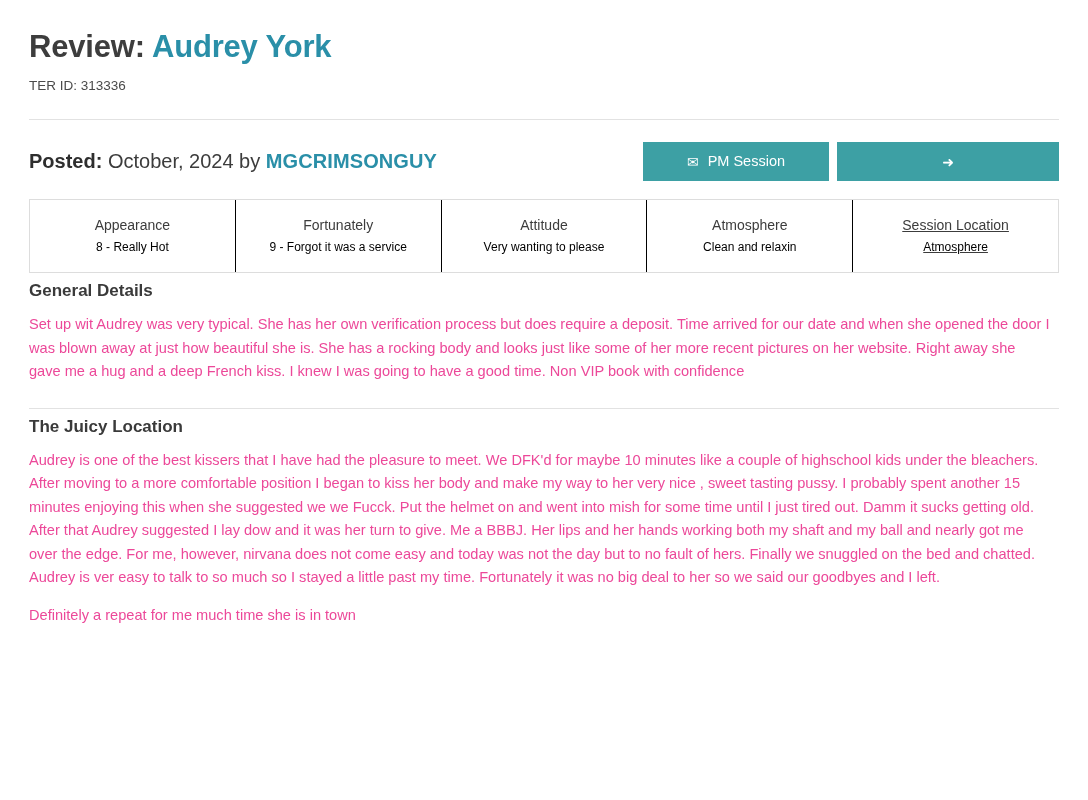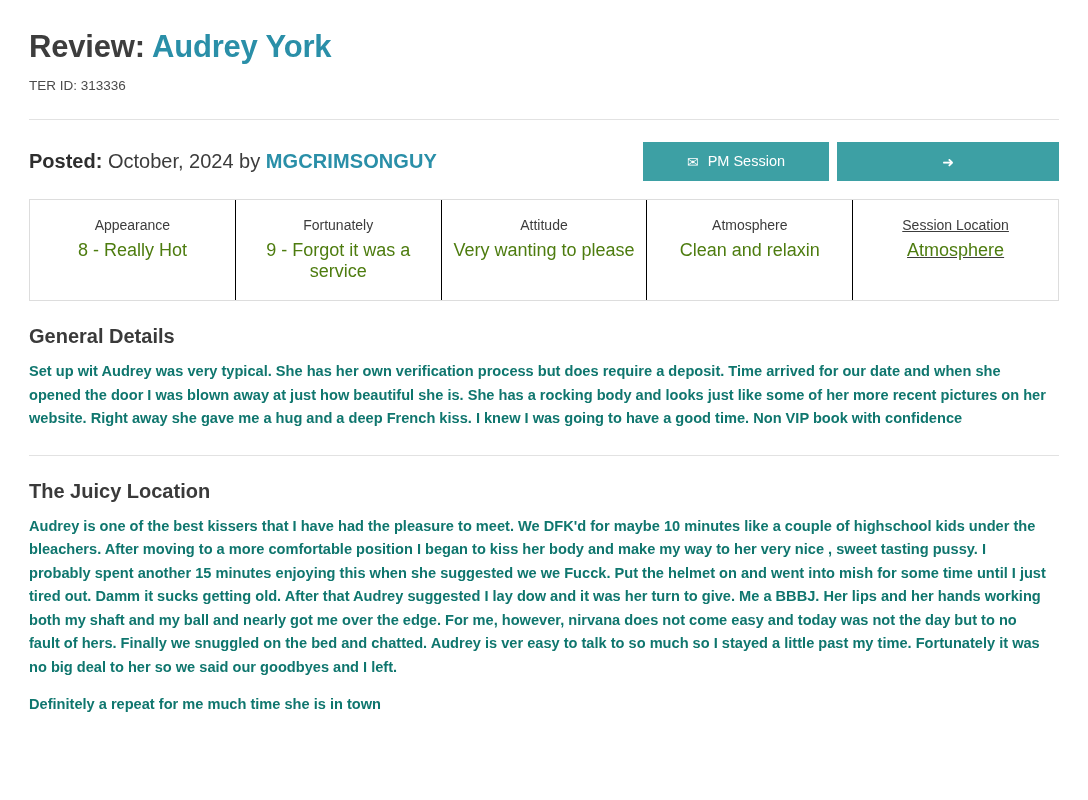--- a/index.html
+++ b/index.html
@@ -111,39 +111,38 @@
     padding: 17px 6px 18px;
     border-right: 1px solid #000000;
   }
   .rating-cell:last-child { border-right: none; text-decoration: underline; }
   .rating-label {
     font-size: 14px;
     color: #3c3c3c;
     margin-bottom: 7px;
   }
   .rating-value {
-    font-size: 18px;
-    color: #4d7c0f;
+    font-size: 12px;
+    color: #000000;
   }
 
   
   .section-title {
-    font-size: 20px;
+    font-size: 17px;
     font-weight: bold;
     color: #3a3a3a;
-    margin-top: 24px;
+    margin-top: 8px;
     margin-bottom: 12px;
   }
   .body-text {
     font-size: 14.6px;
     line-height: 23.5px;
-    color: #0f766e;
+    color: #ec4899;
     margin: 0 0 14px 0;
     max-width: 1022px;
-    font-weight: bold;
   }
   .section-rule {
     border-top: 1px solid #e2e2e2;
     margin-top: 24px;
   }
 </style>
 </head>
 <body>
 
 <div class="page">

